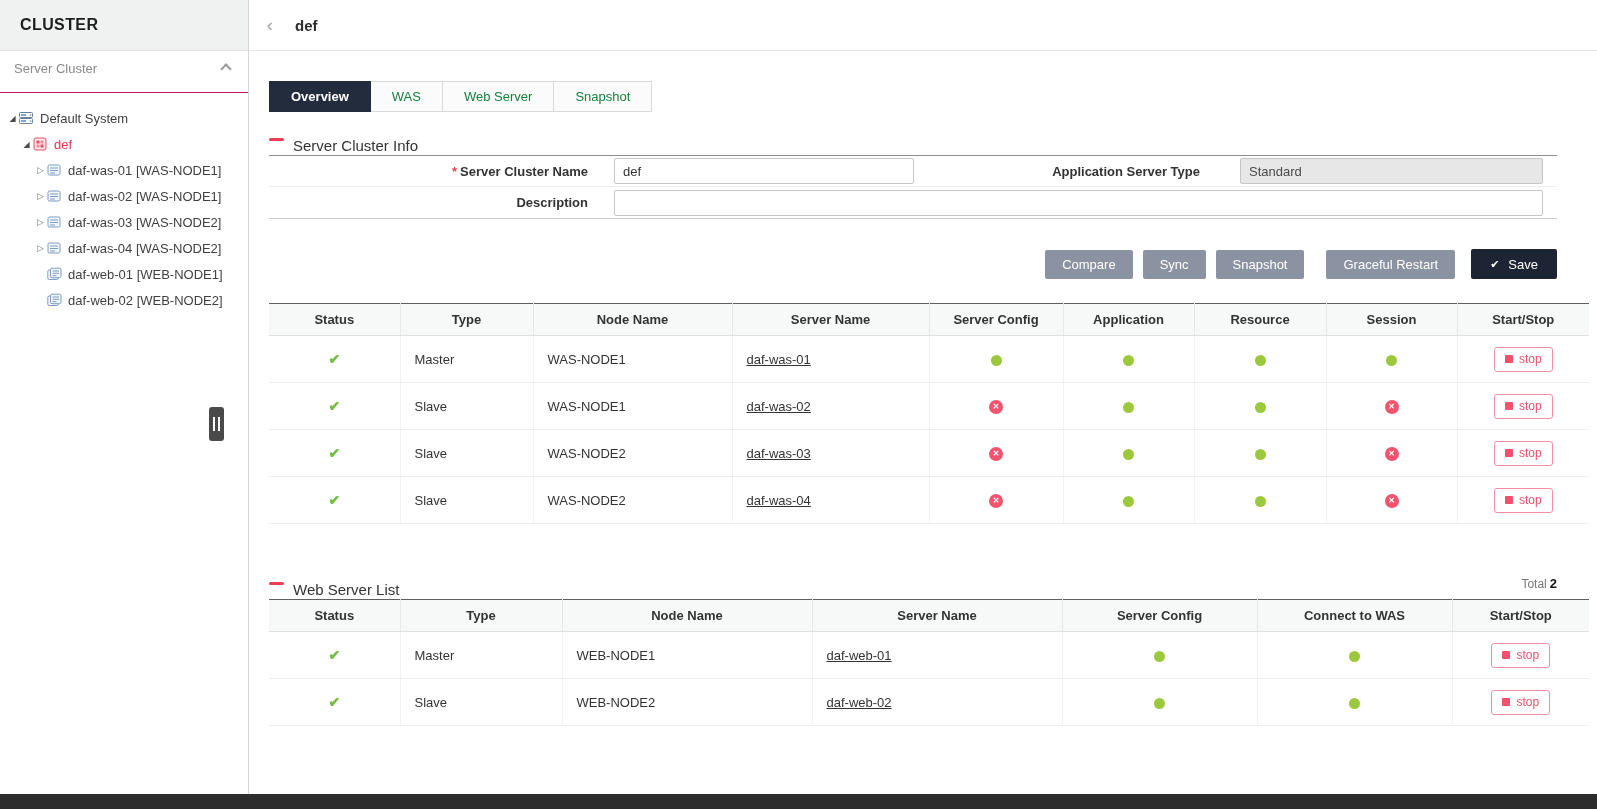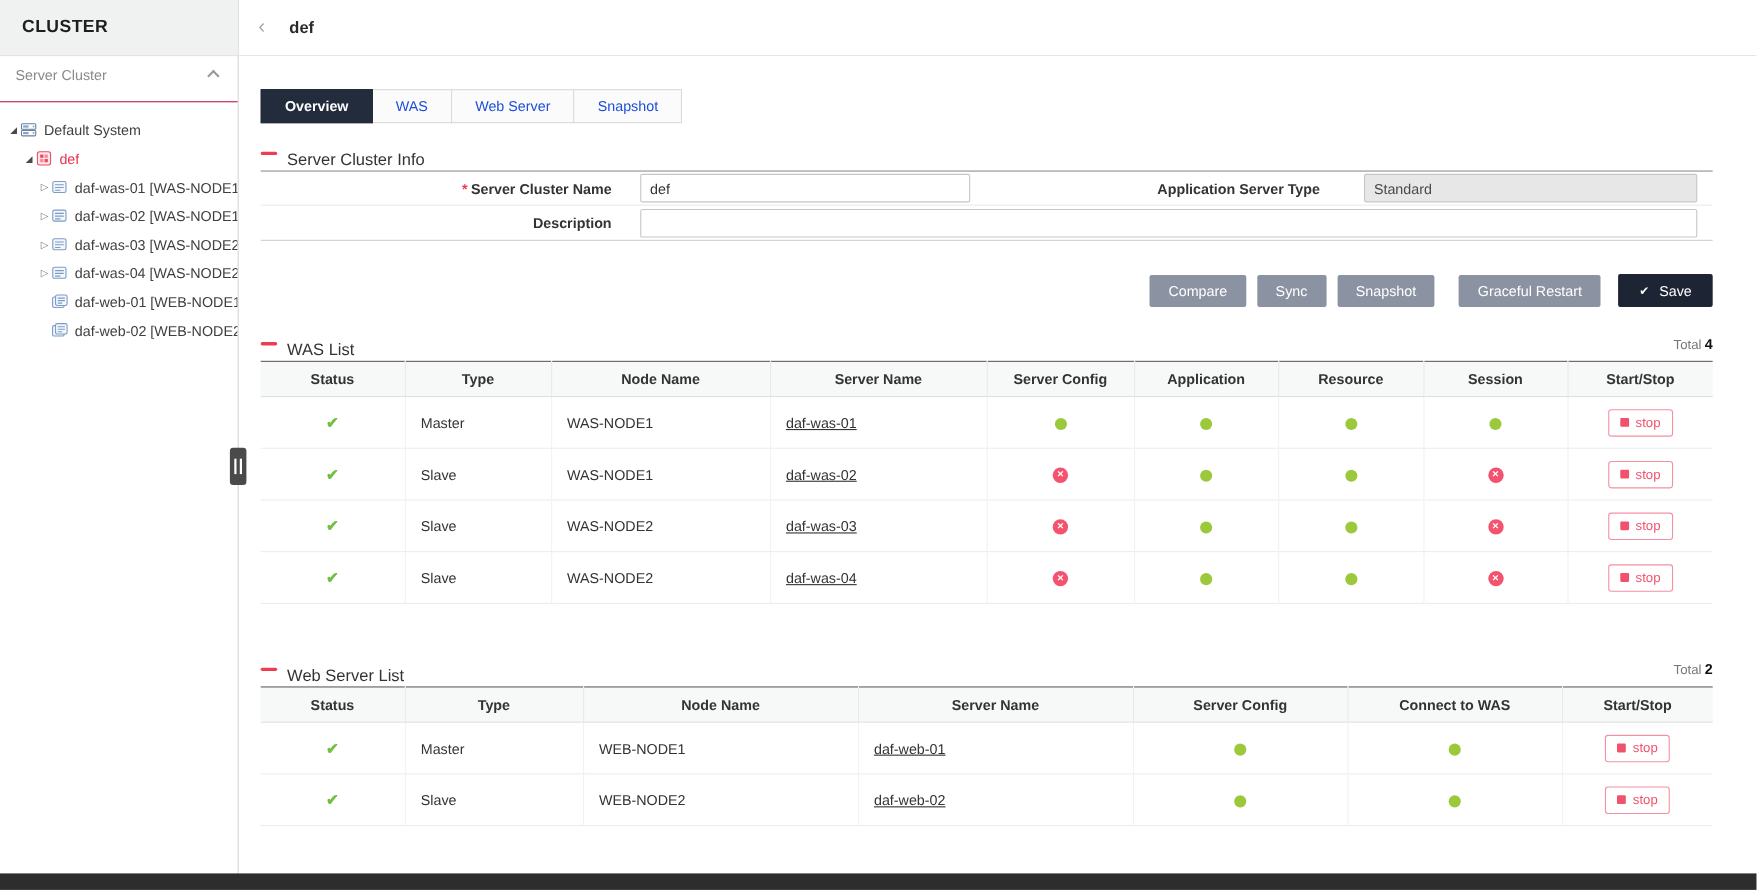--- a/index.html
+++ b/index.html
@@ -1,21 +1,21 @@
 <!DOCTYPE html>
 <html><head>
 <meta charset="utf-8">
 <style>
   *{box-sizing:border-box;margin:0;padding:0;}
   html,body{width:1597px;height:809px;}
   body{font-family:"Liberation Sans",sans-serif;background:#fff;overflow:hidden;position:relative;color:#333;}
   .app{display:flex;height:794px;}
 
   
-  .sidebar{width:217px;flex:none;background:#fff;border-right:1px solid #d6d6d6;position:relative;}
+  .sidebar{width:249px;flex:none;background:#fff;border-right:1px solid #d6d6d6;position:relative;}
   .sidebar-header{height:51px;background:#f0f1f1;border-bottom:1px solid #e3e3e3;display:flex;align-items:center;padding:0 20px;font-size:16px;font-weight:bold;color:#1e1e1e;letter-spacing:.4px;}
   .sidebar-section{margin-top:10px;height:32px;display:flex;align-items:flex-start;justify-content:space-between;padding:0 18px 0 14px;color:#8a8a8a;font-size:13px;border-bottom:1px solid #be185d;cursor:pointer;gap:21px;}
   .chevron{width:8px;height:8px;border-top:2px solid #9a9a9a;border-left:2px solid #9a9a9a;transform:rotate(45deg);margin-top:4px;}
   .tree{padding-top:12px;}
   .tree-item{height:26px;display:flex;align-items:center;font-size:13px;color:#3f3f3f;cursor:pointer;white-space:nowrap;overflow:hidden;}
   .tree-item.hl .tree-label{color:#e8344e;}
   .arrow{width:13px;flex:none;font-size:8px;color:#4a4a4a;text-align:center;}
   .arrow.hollow{font-size:9px;color:#777;}
   .tree-icon{width:18px;flex:none;display:flex;align-items:center;margin-right:3px;}
   .tree-label{overflow:hidden;}
@@ -24,21 +24,21 @@
 
   
   .main{flex:1;display:flex;flex-direction:column;min-width:0;}
   .topbar{height:51px;border-bottom:1px solid #e6e6e6;display:flex;align-items:center;padding-left:10px;flex:none;background:#fff;}
   .back-arrow{width:22px;text-align:center;font-size:19px;color:#a3a8ad;cursor:pointer;}
   .page-title{margin-left:14px;font-size:15px;font-weight:600;color:#2b2b2b;}
   .content{padding:30px 40px 0 20px;}
 
   
   .tabs{display:flex;margin-bottom:18px;}
-  .tab{height:31px;line-height:29px;padding:0 21px;background:#fbfbfb;border:1px solid #dadada;margin-right:-1px;font-size:13px;color:#1d4ed8;cursor:pointer;}
+  .tab{height:31px;line-height:29px;padding:0 21px;background:#fbfbfb;border:1px solid #dadada;margin-right:-1px;font-size:13px;color:#15803d;cursor:pointer;}
   .tab.active{background:#232c3d;border-color:#232c3d;color:#fff;font-weight:bold;z-index:2;}
 
   
   .section-head{display:flex;align-items:center;margin-bottom:7px;height:18px;}
   .section-head .left{display:flex;align-items:center;}
   .dash{width:15px;height:3px;border-radius:2px;background:#ee3c50;margin-right:9px;flex:none;}
   .section-title{font-size:15px;color:#333;margin-top:12px;}
   .spread{justify-content:space-between;}
   .total{font-size:12px;color:#777;}
   .total b{font-size:13px;color:#111;margin-left:3px;}
@@ -229,29 +229,20 @@
         <button class="btn" style="margin-left:0">Compare</button>
         <button class="btn">Sync</button>
         <button class="btn">Snapshot</button>
         <button class="btn btn-restart">Graceful Restart</button>
         <button class="btn btn-save">
           <span class="save-check">✔</span>
           <span>Save</span>
         </button>
       </div>
 
-      <div class="section-head spread">
-        <div class="left">
-          <span class="dash"></span>
-          <span class="section-title">WAS List</span>
-        </div>
-        <div class="total">
-          <span>Total</span><b>4</b>
-        </div>
-      </div>
       <table class="data-table" id="was-table">
           <colgroup>
             <col style="width: 131px;">
             <col style="width: 133px;">
             <col style="width: 199px;">
             <col style="width: 197px;">
             <col style="width: 134px;">
             <col style="width: 131px;">
             <col style="width: 132px;">
             <col style="width: 131px;">

